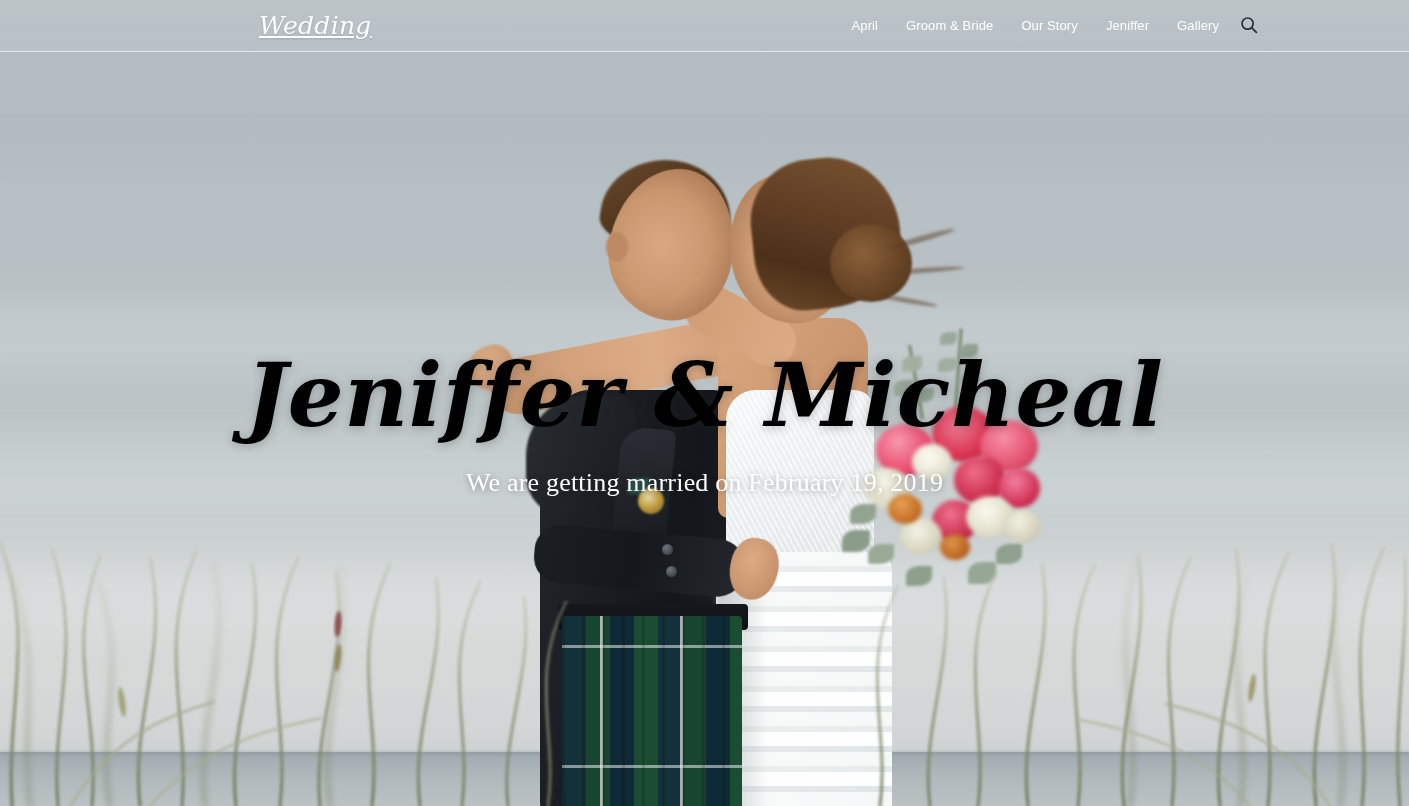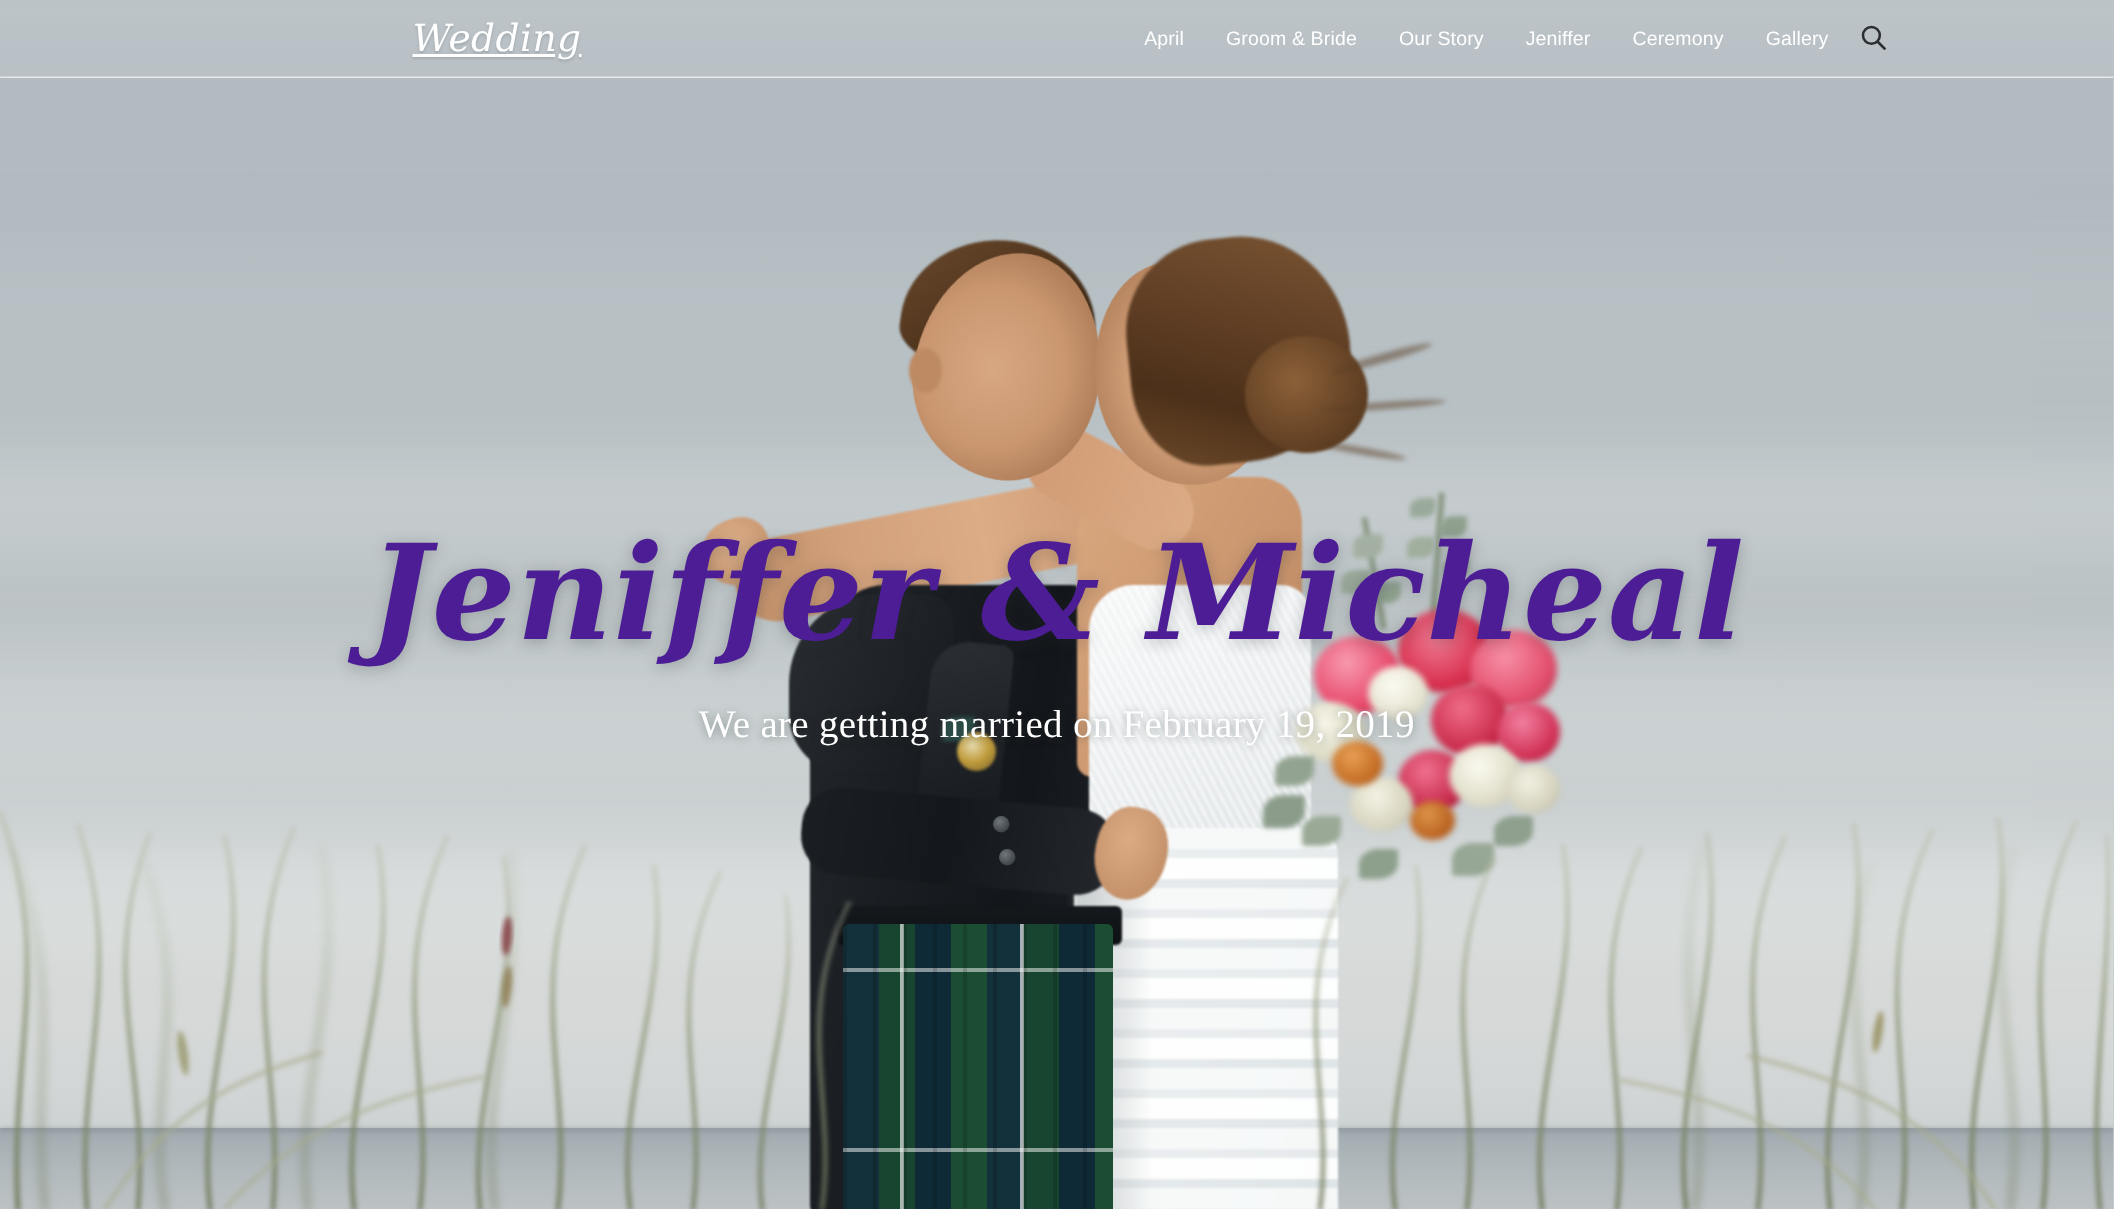--- a/index.html
+++ b/index.html
@@ -258,21 +258,21 @@
     background:linear-gradient(180deg, rgba(190,197,201,.88) 0%, rgba(186,193,198,.86) 100%);
     backdrop-filter:blur(2px);
     display:flex; align-items:center;
     z-index:20;
   }
   .header::after {
     content:""; position:absolute; left:0; right:0; bottom:0;
     height:1px; background:rgba(255,255,255,.62);
   }
   .logo {
-    position:absolute; left:275px; top:9px;
+    position:absolute; left:259px; top:9px;
     font-family:"DejaVu Serif", serif;
     font-style:italic;
     font-size:25px; line-height:34px;
     color:#ffffff; letter-spacing:.3px;
     text-shadow:0 1px 2px rgba(90,100,106,.3);
     font-weight:400;
     white-space:nowrap;
   }
   .nav {
     position:absolute; right:176px; top:0; height:52px;
@@ -297,21 +297,21 @@
   .hero-text {
     position:absolute; left:0; right:0; top:340px;
     text-align:center; z-index:15;
   }
   .hero-title {
     font-family:"DejaVu Serif", serif;
     font-style:italic;
     font-weight:700;
     font-size:88px;
     line-height:110px;
-    color:#4c1d95;
+    color:#000000;
     letter-spacing:.5px;
     text-shadow:0 2px 10px rgba(40,48,52,.28);
     white-space:nowrap;
   }
   .hero-sub {
     margin-top:16px;
     font-family:"Liberation Serif", serif;
     font-size:26px;
     line-height:34px;
     color:#ffffff;
@@ -492,21 +492,20 @@
 
   <div class="header">
 
     <a class="logo" href="#">Wedding</a>
 
     <nav class="nav">
       <a href="#">April</a>
       <a href="#">Groom &amp; Bride</a>
       <a href="#">Our Story</a>
       <a href="#">Jeniffer</a>
-      <a href="#">Ceremony</a>
       <a href="#">Gallery</a>
     </nav>
 
     <button class="search-btn" aria-label="Search">
       <span>
         <svg width="18" height="18" viewBox="0 0 18 18" fill="none" aria-hidden="true">
           <circle cx="7.6" cy="7.6" r="5.6" stroke="#2b2f33" stroke-width="1.7"></circle>
           <line x1="11.8" y1="11.8" x2="16.4" y2="16.4" stroke="#2b2f33" stroke-width="1.8" stroke-linecap="round"></line>
         </svg>
       </span>

